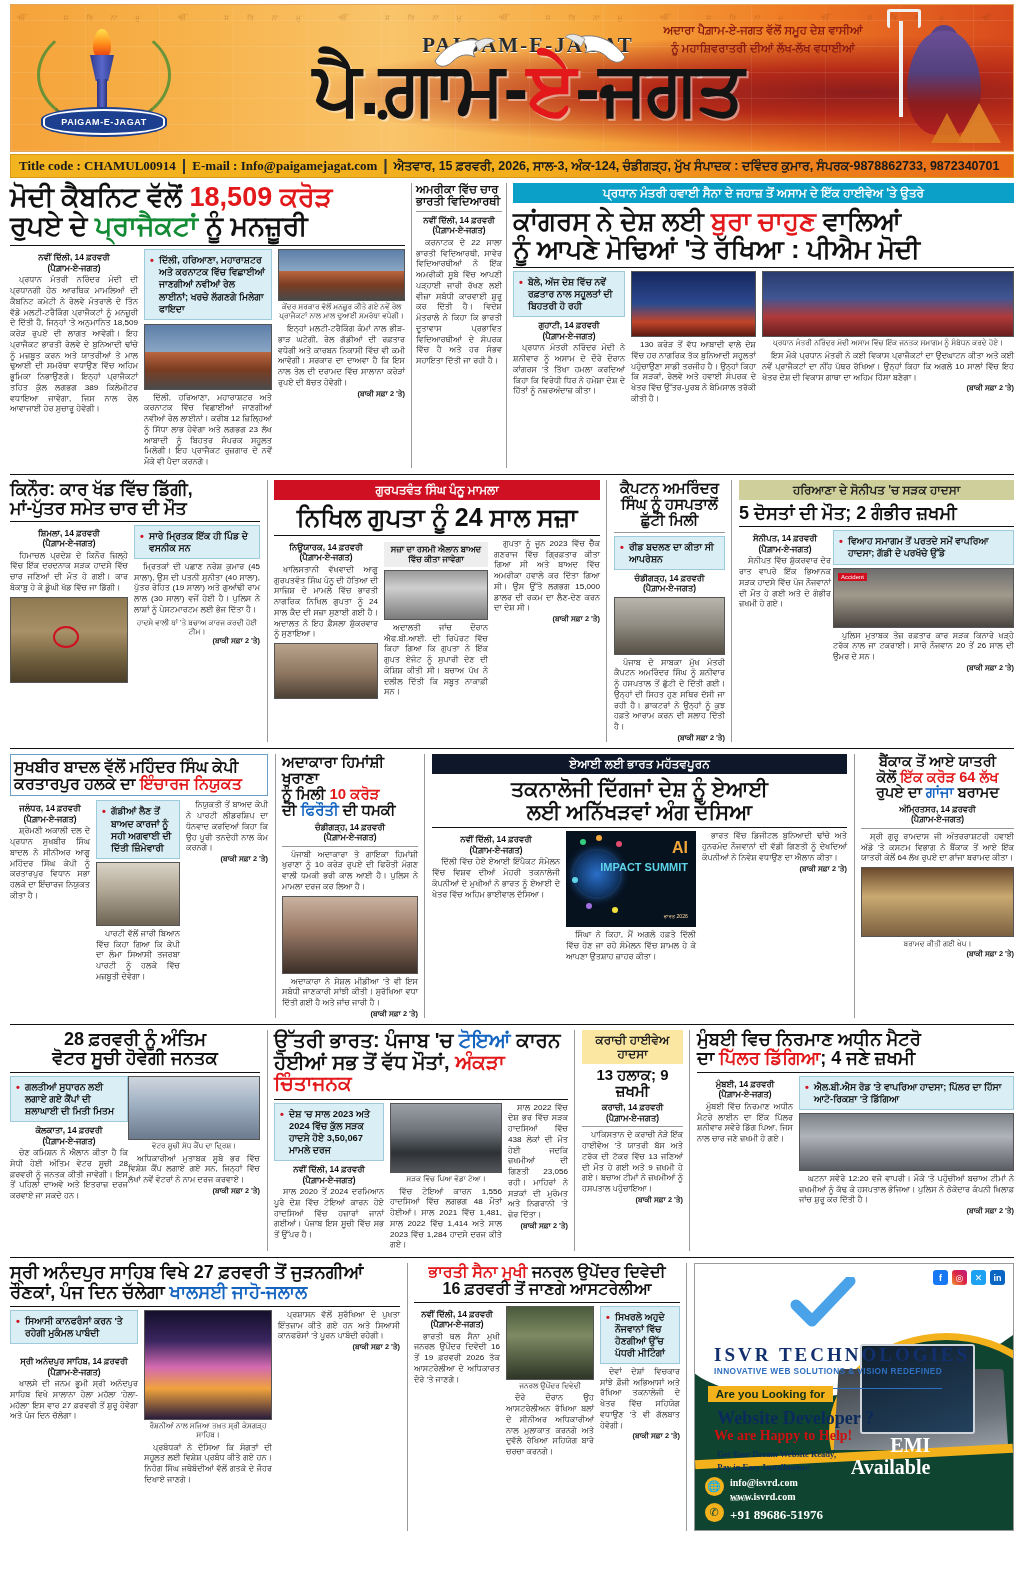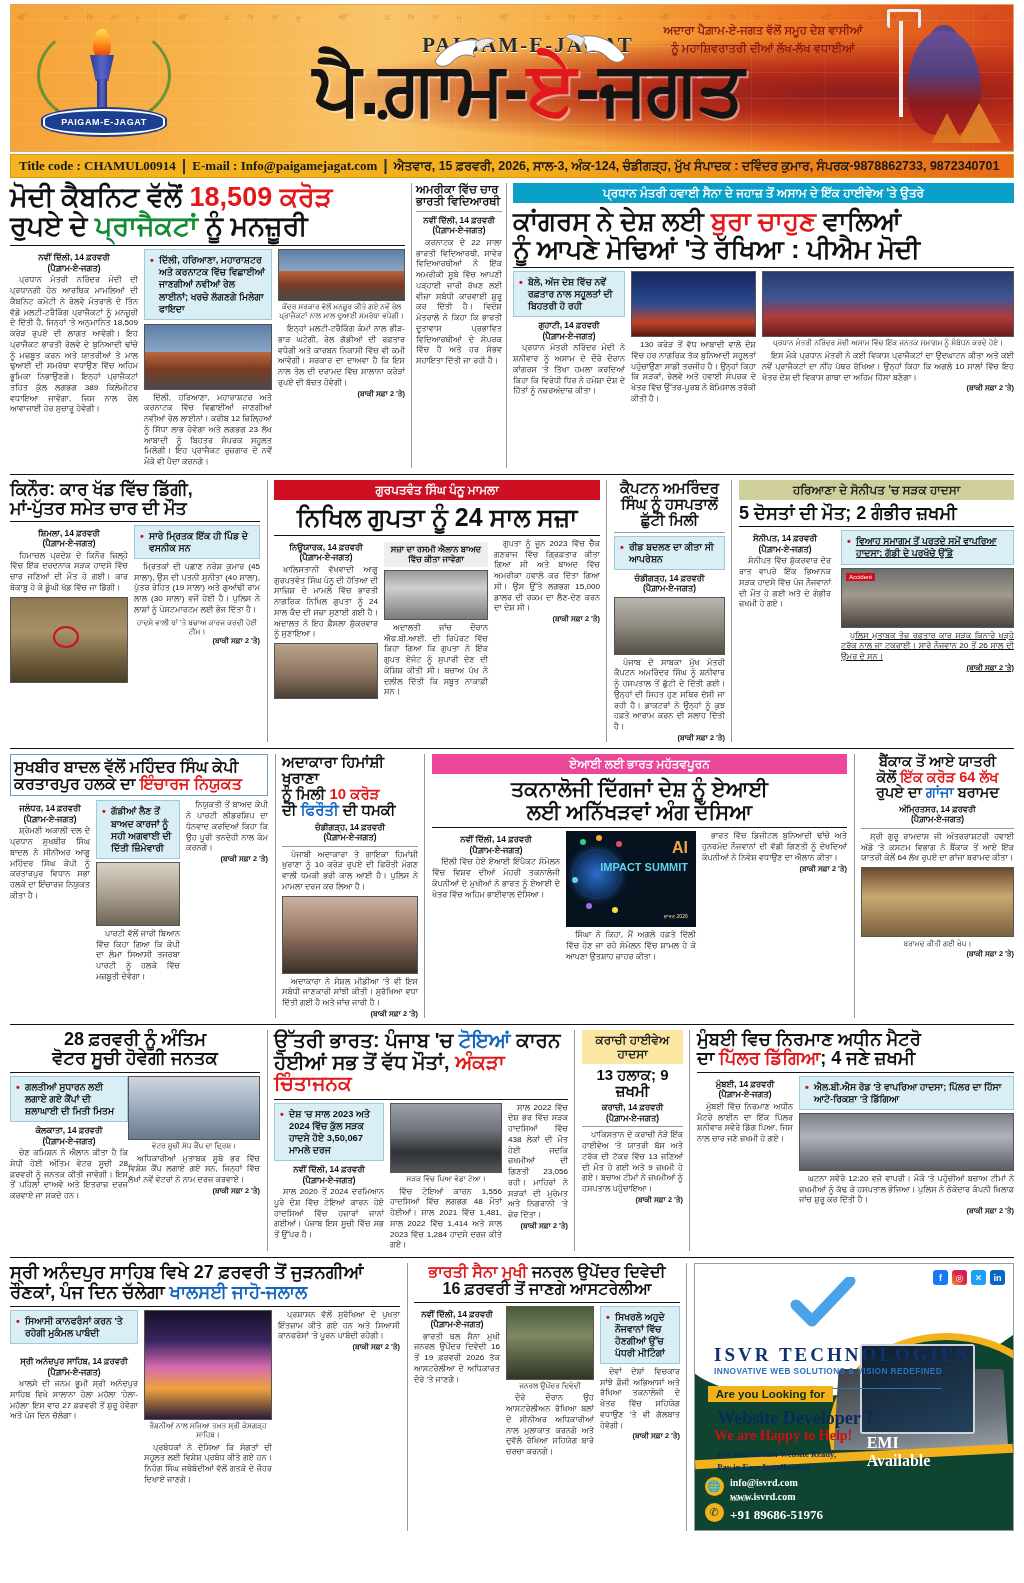--- a/index.html
+++ b/index.html
@@ -93,21 +93,21 @@
   .rule{ border-top:1px solid #111; }
   .thin{ border-top:1px solid #999; }
   .hl{ font-weight:bold; line-height:1.08; }
   .red{ color:#e2181b; } .green{ color:#138a34; } .blue{ color:#1464c0; }
   .kicker{
     color:#fff; font-size:12px; font-weight:bold; text-align:center; padding:3px 4px;
   }
   .kicker.cyan{ background:#0aa0c8; }
   .kicker.crimson{ background:#cf1022; }
   .kicker.olive{ background:#cfcf9b; color:#222; }
-  .kicker.green{ background:#ec4899; }
+  .kicker.green{ background:#0f172a; }
   .kicker.yellow{ background:#fbe7a2; color:#222; }
   .byline{ text-align:center; font-size:8.4px; font-weight:bold; line-height:1.25; margin:3px 0 2px;}
   .body{ font-size:8.1px; line-height:1.33; text-align:justify; hyphens:auto; }
   .body p{ text-indent:9px; }
   .bullets{ background:#d9eef5; border:1px solid #9ecbdb; padding:4px 5px; }
   .bullets li{ list-style:none; font-size:9.3px; font-weight:bold; line-height:1.3; padding-left:9px; position:relative;}
   .bullets li:before{ content:"•"; color:#d01020; position:absolute; left:0; top:-1px; font-size:11px;}
   .cont{ font-size:7.4px; font-weight:bold; text-align:right; }
   .photo{ background:#8a8a8a; position:relative; overflow:hidden; border:1px solid #555; }
   .cap{ font-size:7.4px; text-align:center; line-height:1.2; }
@@ -150,21 +150,21 @@
     letter-spacing:.4px; color:#2f6fc0; border-bottom:1px solid #2f6fc0; padding-bottom:12px;}
   .ad-look{ position:absolute; left:4%; top:46%; background:#f3b21c; color:#102d18;
     font-weight:bold; font-size:11.5px; padding:2px 8px;}
   .ad-dev{ position:absolute; left:7%; top:54%; font-family:"Liberation Serif",serif;
     font-weight:bold; font-size:18px; color:#0b2a5c;}
   .ad-help{ position:absolute; left:6%; top:61.5%; font-family:"Liberation Serif",serif;
     font-weight:bold; font-size:14px; color:#cc1111;}
   .ad-sub{ position:absolute; left:7%; top:69%; font-family:"Liberation Serif",serif;
     font-weight:bold; font-size:8.6px; color:#0b2a5c; line-height:1.5;}
   .ad-emi{ position:absolute; right:26%; top:64%; color:#fff; font-family:"Liberation Serif",serif;
-    font-weight:bold; font-size:16px; line-height:1.1; text-align:left;}
+    font-weight:bold; font-size:20px; line-height:1.1; text-align:right;}
   .ad-contact{ position:absolute; left:11%; bottom:10%; color:#fff;
     font-family:"Liberation Serif",serif; font-weight:bold; font-size:10px; line-height:1.35;}
   .ad-phone{ position:absolute; left:11%; bottom:2.5%; color:#fff;
     font-family:"Liberation Serif",serif; font-weight:bold; font-size:13px;}
   .ad-ic{ position:absolute; width:19px; height:19px; border-radius:50%; background:#f3b21c;
     display:flex; align-items:center; justify-content:center; font-size:11px; color:#0e4430;}
   .ad-social{ position:absolute; right:8px; top:6px; display:flex; gap:4px;}
   .ad-social span{ width:15px; height:15px; border-radius:3px; display:flex; align-items:center;
     justify-content:center; font-size:9px; color:#fff; font-weight:bold;}
   .ad-laptop{ position:absolute; right:2%; top:38%; width:54%; height:48%;
@@ -404,30 +404,30 @@
       <div class="body">
           <p>ਪੰਜਾਬ ਦੇ ਸਾਬਕਾ ਮੁੱਖ ਮੰਤਰੀ ਕੈਪਟਨ ਅਮਰਿੰਦਰ ਸਿੰਘ ਨੂੰ ਸ਼ਨੀਵਾਰ ਨੂੰ ਹਸਪਤਾਲ ਤੋਂ ਛੁੱਟੀ ਦੇ ਦਿੱਤੀ ਗਈ। ਉਨ੍ਹਾਂ ਦੀ ਸਿਹਤ ਹੁਣ ਸਥਿਰ ਦੱਸੀ ਜਾ ਰਹੀ ਹੈ। ਡਾਕਟਰਾਂ ਨੇ ਉਨ੍ਹਾਂ ਨੂੰ ਕੁਝ ਹਫ਼ਤੇ ਆਰਾਮ ਕਰਨ ਦੀ ਸਲਾਹ ਦਿੱਤੀ ਹੈ।</p>
         </div>
       <div class="cont">(ਬਾਕੀ ਸਫ਼ਾ 2 'ਤੇ)</div>
     </div>
 
     <div style="flex:1;">
       <div class="kicker olive">ਹਰਿਆਣਾ ਦੇ ਸੋਨੀਪਤ 'ਚ ਸੜਕ ਹਾਦਸਾ</div>
       <div class="hl" style="font-size:18px; margin-top:4px;">5 ਦੋਸਤਾਂ ਦੀ ਮੌਤ; 2 ਗੰਭੀਰ ਜ਼ਖਮੀ</div>
       <div class="rule" style="margin:3px 0;"></div>
-      <div style="display:flex; gap:10px;">
+      <div style="display:flex; gap:2px;">
         <div style="width:92px;">
           <div class="byline">
             <span>ਸੋਨੀਪਤ, 14 ਫ਼ਰਵਰੀ</span><br><span>(ਪੈਗ਼ਾਮ-ਏ-ਜਗਤ)</span>
           </div>
           <div class="body">
               <p>ਸੋਨੀਪਤ ਵਿੱਚ ਸ਼ੁੱਕਰਵਾਰ ਦੇਰ ਰਾਤ ਵਾਪਰੇ ਇੱਕ ਭਿਆਨਕ ਸੜਕ ਹਾਦਸੇ ਵਿੱਚ ਪੰਜ ਨੌਜਵਾਨਾਂ ਦੀ ਮੌਤ ਹੋ ਗਈ ਅਤੇ ਦੋ ਗੰਭੀਰ ਜ਼ਖਮੀ ਹੋ ਗਏ।</p>
             </div>
         </div>
-        <div style="flex:1;text-decoration:underline;">
+        <div style="flex:1;">
           <ul class="bullets">
               <li>ਵਿਆਹ ਸਮਾਗਮ ਤੋਂ ਪਰਤਦੇ ਸਮੇਂ ਵਾਪਰਿਆ ਹਾਦਸਾ; ਗੱਡੀ ਦੇ ਪਰਖੱਚੇ ਉੱਡੇ</li>
             </ul>
           <div class="photo ph-wreck" style="height:60px; margin:3px 0;">
             <div style="position:absolute; left:4px; top:4px; background:#d01020; color:#fff; font-size:6px; padding:1px 3px;">Accident</div>
           </div>
           <div class="body">
               <p>ਪੁਲਿਸ ਮੁਤਾਬਕ ਤੇਜ਼ ਰਫ਼ਤਾਰ ਕਾਰ ਸੜਕ ਕਿਨਾਰੇ ਖੜ੍ਹੇ ਟਰੱਕ ਨਾਲ ਜਾ ਟਕਰਾਈ। ਸਾਰੇ ਨੌਜਵਾਨ 20 ਤੋਂ 26 ਸਾਲ ਦੀ ਉਮਰ ਦੇ ਸਨ।</p>
             </div>
           <div class="cont">(ਬਾਕੀ ਸਫ਼ਾ 2 'ਤੇ)</div>

